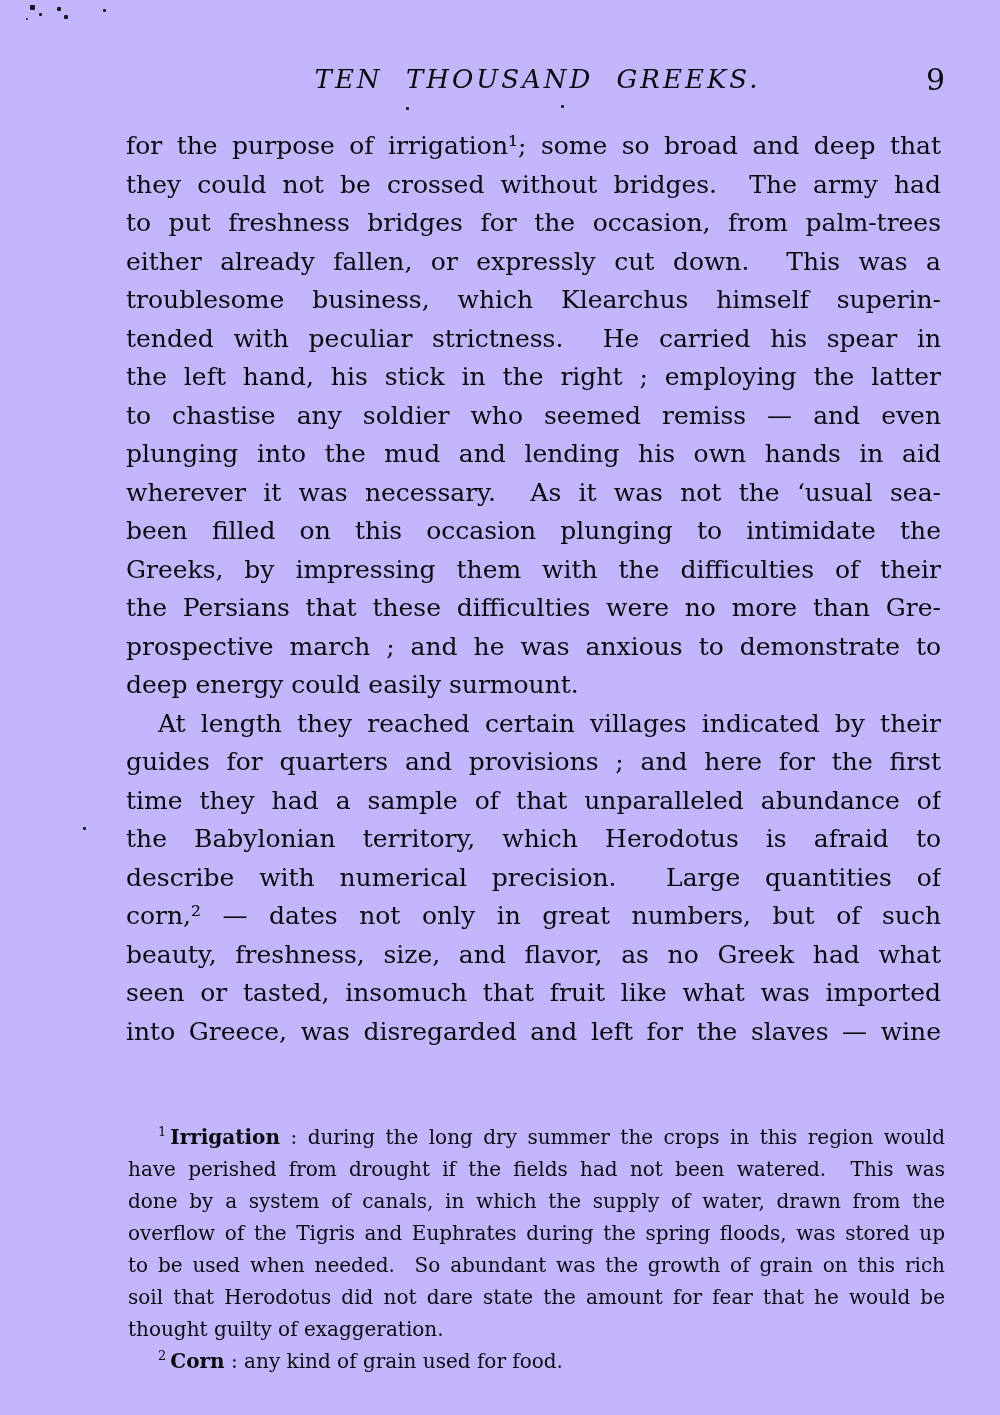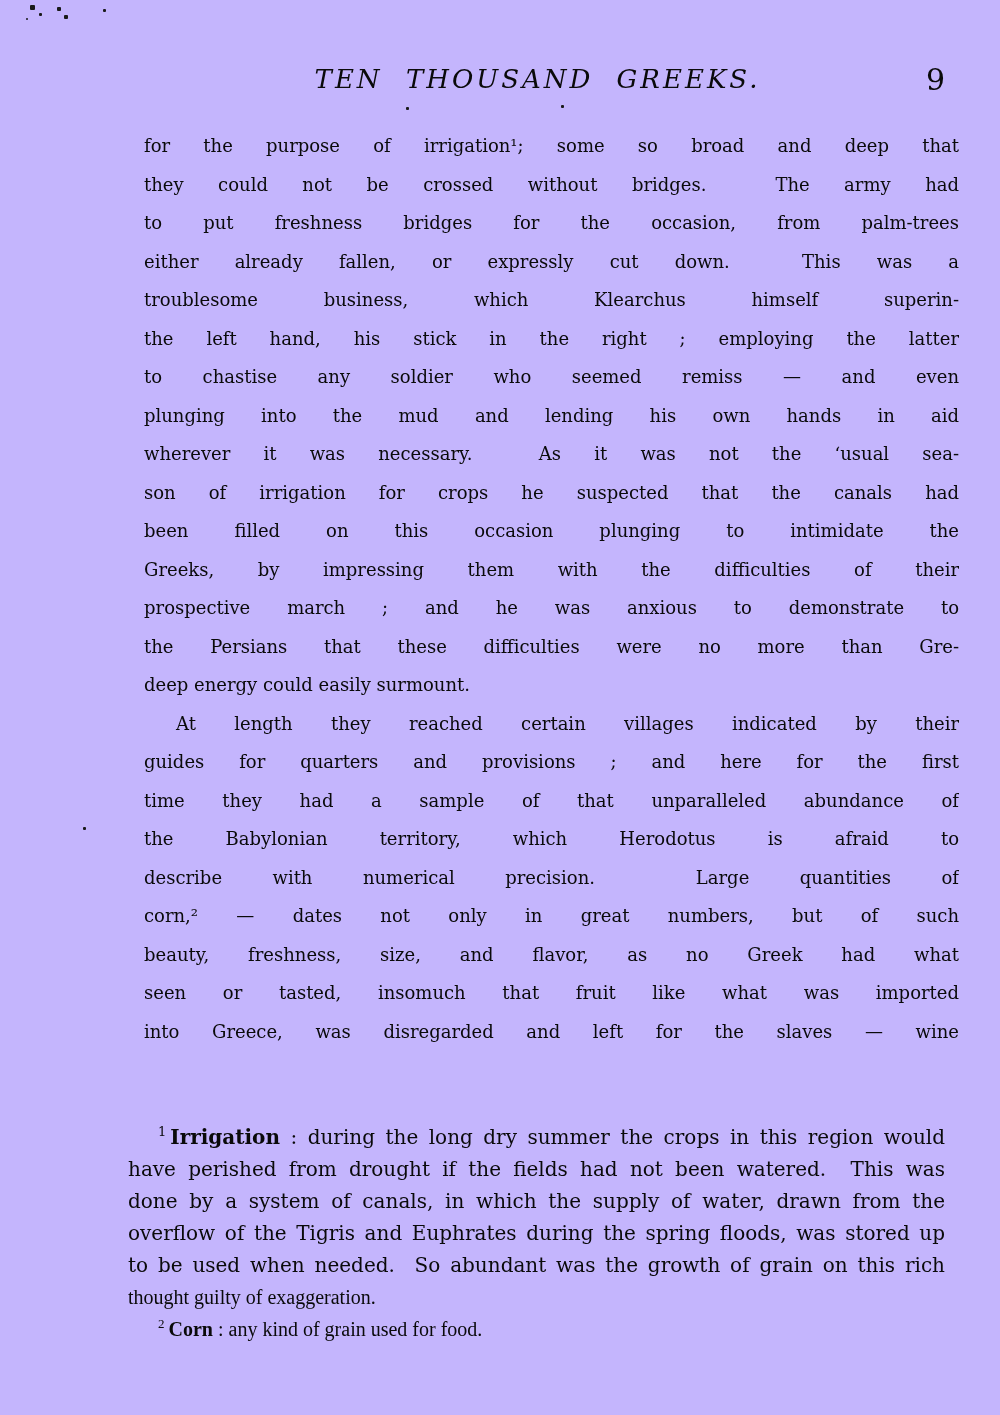--- a/index.html
+++ b/index.html
@@ -55,23 +55,23 @@
     right: 0;
     top: -2px;
     font-size: 30px;
     letter-spacing: 0;
   }
 
   
   .body-text {
     position: absolute;
     top: 127px;
-    left: 144px;
+    left: 126px;
     width: 815px;
-    font-size: 18px;
+    font-size: 25px;
   }
   .line {
     line-height: 38.5px;
     height: 38.5px;
     text-align: justify;
     text-align-last: justify;
     white-space: normal;
     overflow: hidden;
   }
   .line.last {
@@ -93,21 +93,20 @@
   .fline {
     line-height: 32px;
     height: 32px;
     text-align: justify;
     text-align-last: justify;
     overflow: hidden;
   }
   .fline.last {
     text-align: center;
     text-align-last: left;
-    font-family: Liberation Serif, serif;
   }
   .fline.indent {
     text-indent: 30px;
   }
   .fn-marker {
     font-size: 13px;
     vertical-align: super;
     line-height: 0;
     margin-right: 4px;
   }
@@ -135,29 +134,29 @@
     <span class="page-number">9</span>
   </div>
 
   <div class="body-text">
     <div>
       <div class="line">for the purpose of irrigation¹; some so broad and deep that</div>
       <div class="line">they could not be crossed without bridges.&nbsp; The army had</div>
       <div class="line">to put freshness bridges for the occasion, from palm-trees</div>
       <div class="line">either already fallen, or expressly cut down.&nbsp; This was a</div>
       <div class="line">troublesome business, which Klearchus himself superin-</div>
+      <div class="line">tended with peculiar strictness.&nbsp; He carried his spear in</div>
       <div class="line">the left hand, his stick in the right&nbsp;; employing the latter</div>
       <div class="line">to chastise any soldier who seemed remiss — and even</div>
       <div class="line">plunging into the mud and lending his own hands in aid</div>
       <div class="line">wherever it was necessary.&nbsp; As it was not the ‘usual sea-</div>
-      <div class="line">son of irrigation for crops he suspected that the canals had</div>
       <div class="line">been filled on this occasion plunging to intimidate the</div>
       <div class="line">Greeks, by impressing them with the difficulties of their</div>
+      <div class="line">the Persians that these difficulties were no more than Gre-</div>
       <div class="line">prospective march&nbsp;; and he was anxious to demonstrate to</div>
-      <div class="line">the Persians that these difficulties were no more than Gre-</div>
       <div class="line last">deep energy could easily surmount.</div>
     </div>
     <div>
       <div class="line indent">At length they reached certain villages indicated by their</div>
       <div class="line">guides for quarters and provisions&nbsp;; and here for the first</div>
       <div class="line">time they had a sample of that unparalleled abundance of</div>
       <div class="line">the Babylonian territory, which Herodotus is afraid to</div>
       <div class="line">describe with numerical precision.&nbsp; Large quantities of</div>
       <div class="line">corn,² — dates not only in great numbers, but of such</div>
       <div class="line">beauty, freshness, size, and flavor, as no Greek had what</div>
@@ -168,20 +167,21 @@
 
   <div class="footnotes">
     <div>
       <div class="fline indent">
         <span class="fn-marker">1</span><span class="fn-term">Irrigation</span><span>&nbsp;: during the long dry summer the crops in this region would</span>
       </div>
       <div class="fline">have perished from drought if the fields had not been watered.&nbsp; This was</div>
       <div class="fline">done by a system of canals, in which the supply of water, drawn from the</div>
       <div class="fline">overflow of the Tigris and Euphrates during the spring floods, was stored up</div>
       <div class="fline">to be used when needed.&nbsp; So abundant was the growth of grain on this rich</div>
+      <div class="fline">soil that Herodotus did not dare state the amount for fear that he would be</div>
       <div class="fline last">thought guilty of exaggeration.</div>
     </div>
     <div>
       <div class="fline last indent">
         <span class="fn-marker">2</span><span class="fn-term">Corn</span><span>&nbsp;: any kind of grain used for food.</span>
       </div>
     </div>
   </div>
 
 </div>

